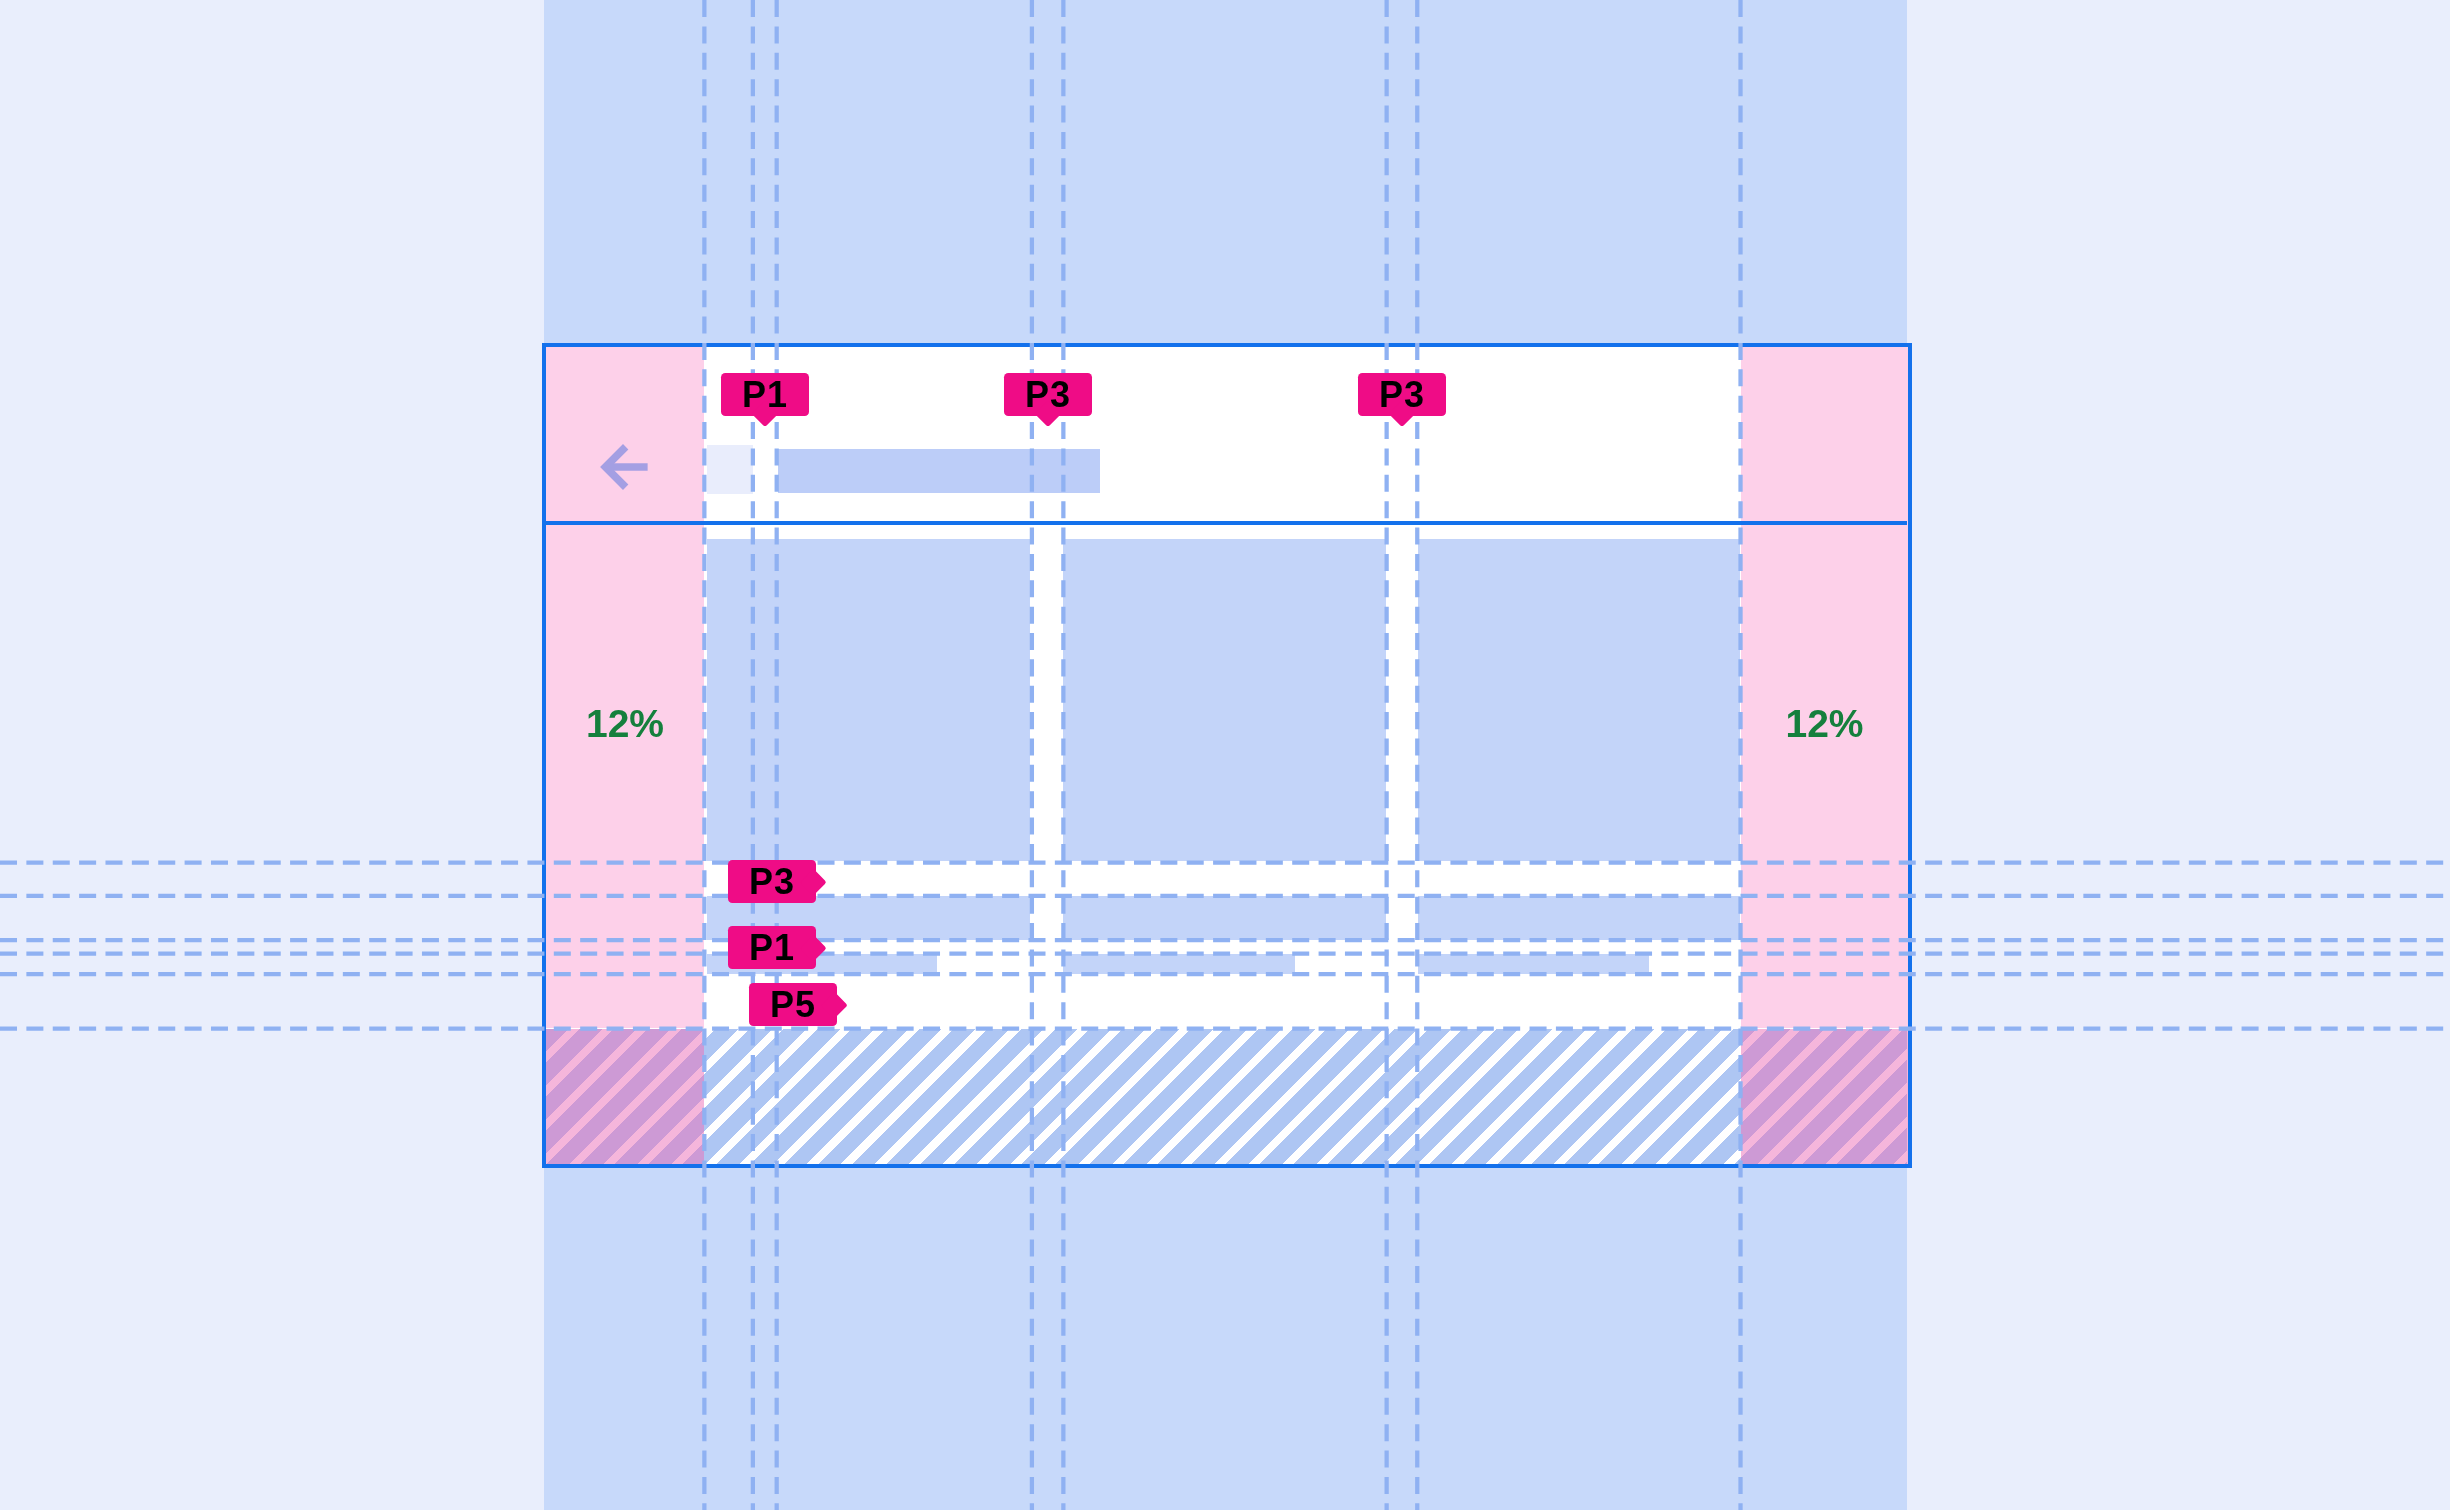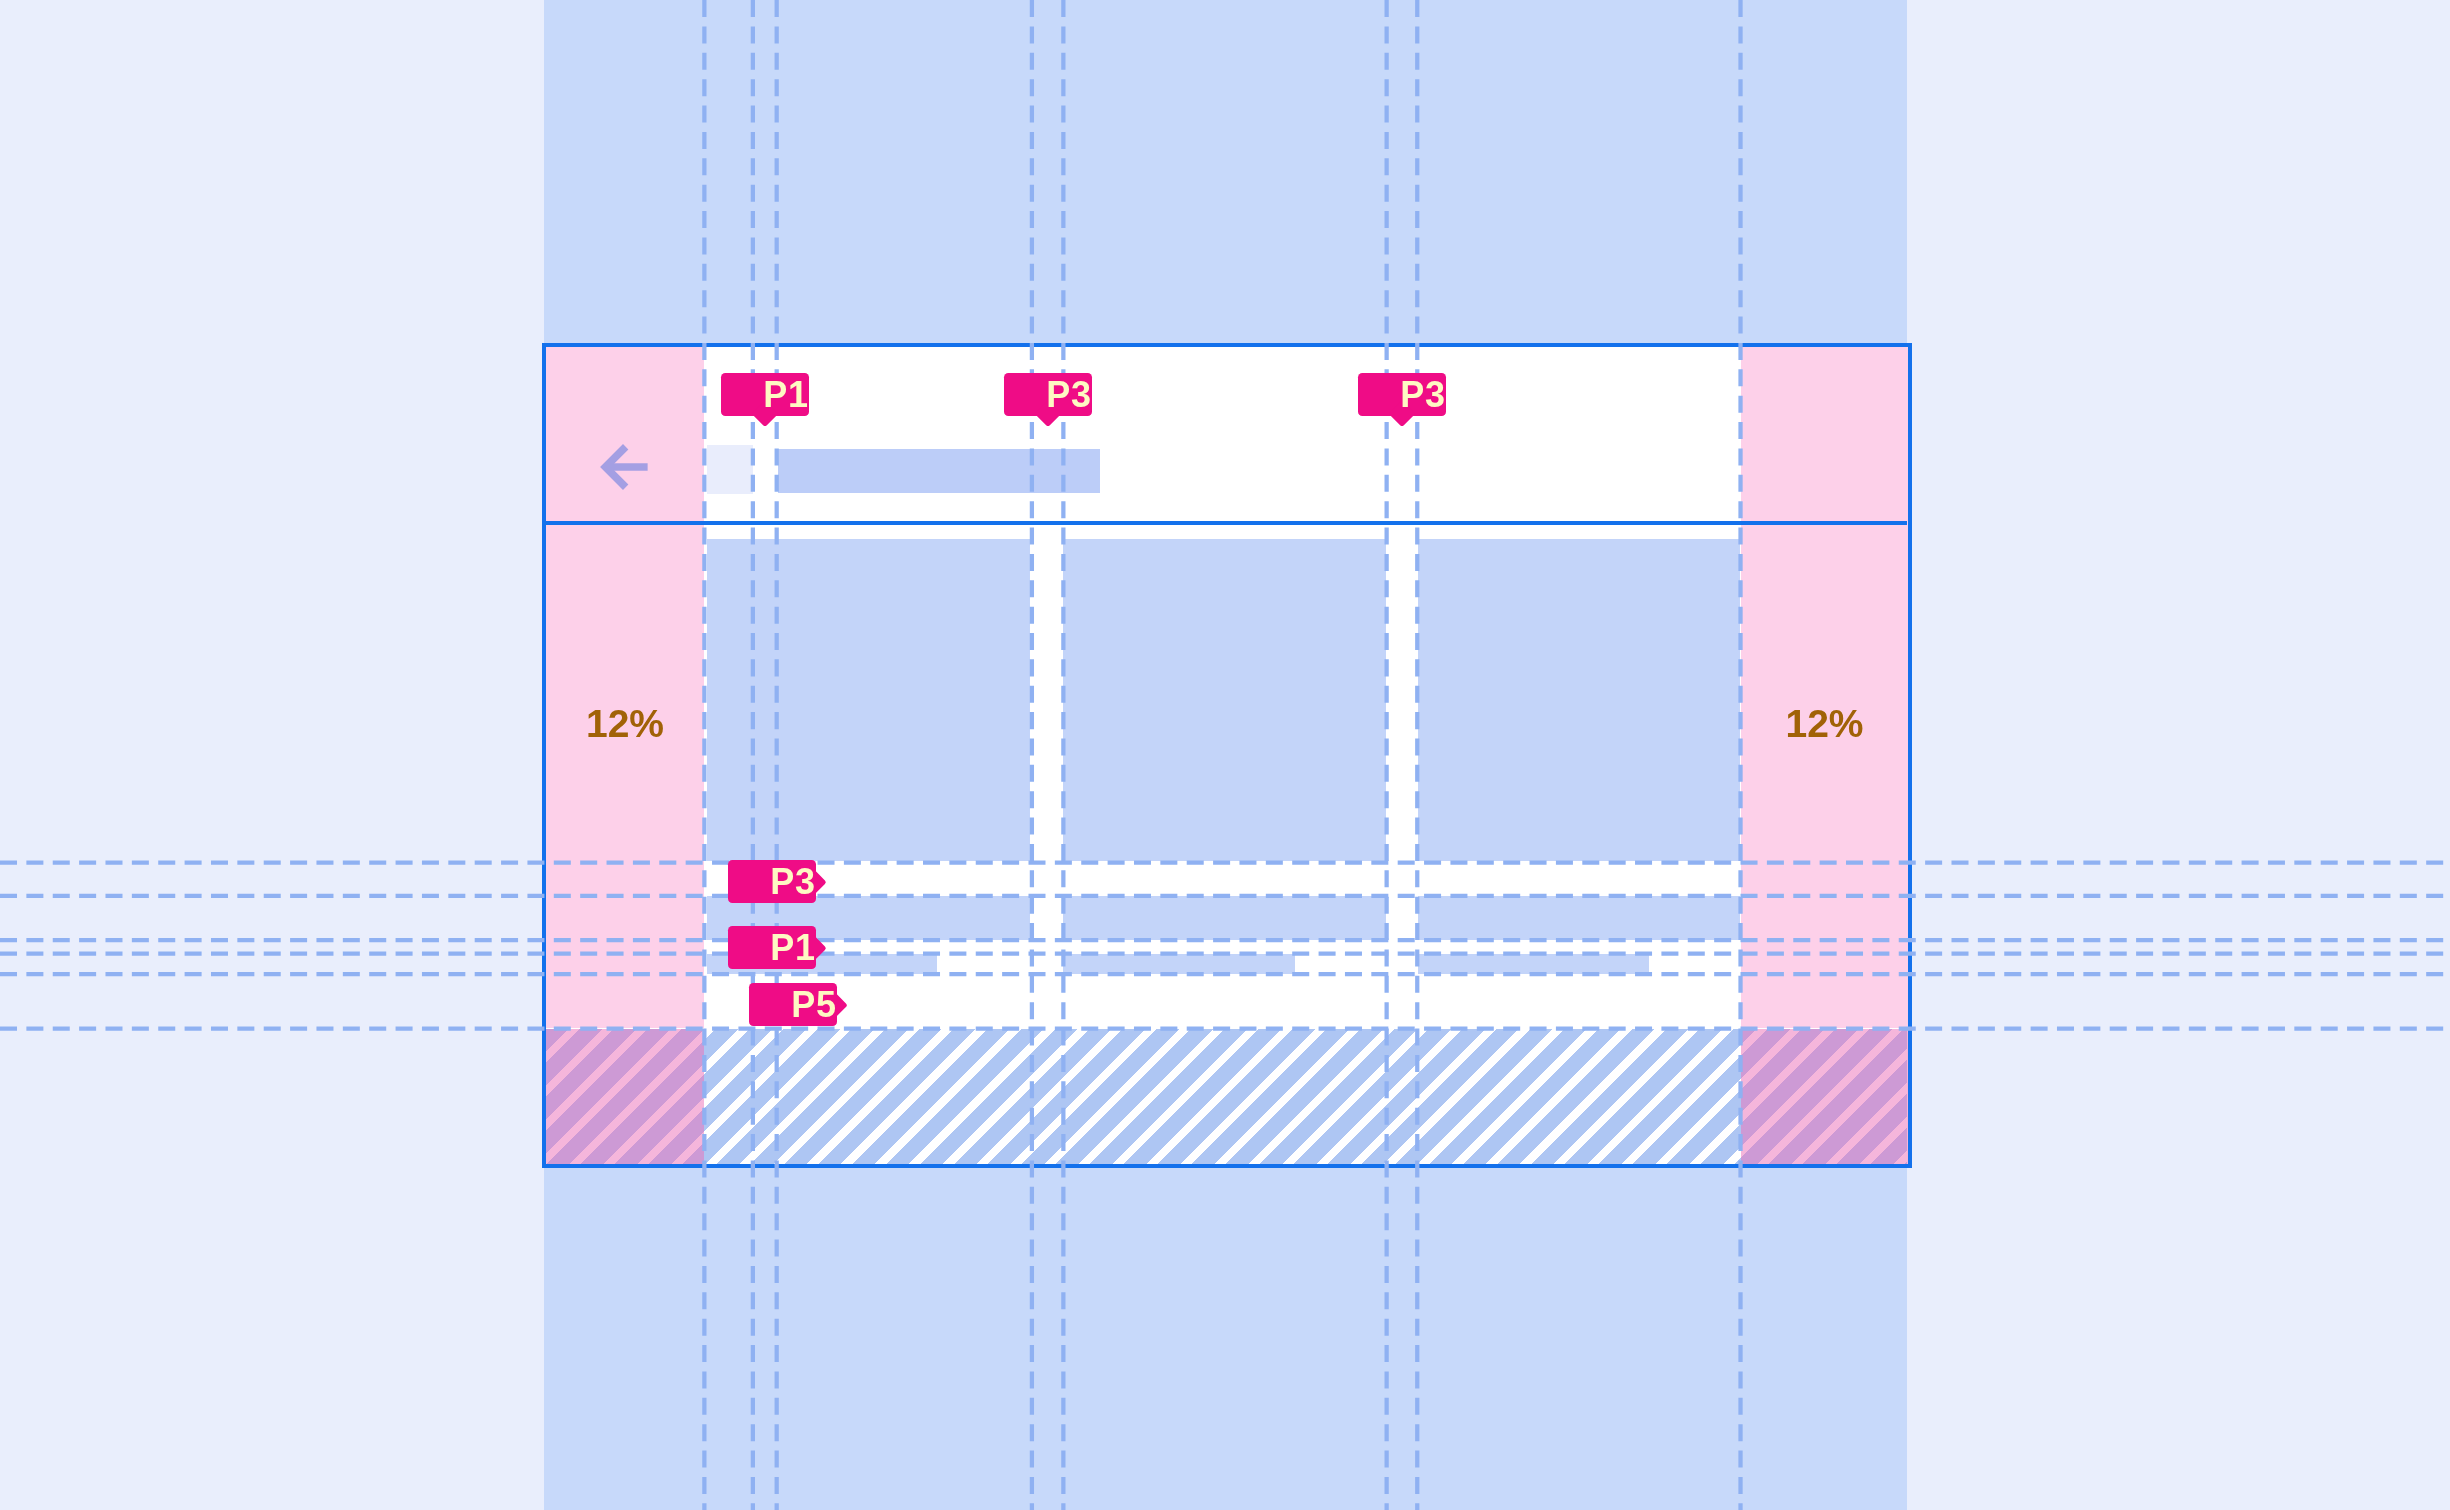--- a/index.html
+++ b/index.html
@@ -10,21 +10,21 @@
   .abs{position:absolute;}
   
   #band{left:544px; top:0; width:1363px; height:1511px; background:#c7d9fa; z-index:1;}
   
   #frame{left:542px; top:343px; width:1370px; height:825px; box-sizing:border-box;
          border:4.3px solid #1371ec; background:#ffffff; z-index:5;}
   
   .margin-pink{background:#fdd0e9; z-index:8;}
   #margin-left{left:546px; top:347px; width:158px; height:681px;}
   #margin-right{left:1741px; top:347px; width:167px; height:681px;}
-  .margin-label{color:#a16207; font-size:39px; font-weight:bold; letter-spacing:0;
+  .margin-label{color:#15803d; font-size:39px; font-weight:bold; letter-spacing:0;
     display:flex; align-items:center; justify-content:center; z-index:22;text-align:right;}
   #margin-label-left{left:546px; top:698px; width:158px; height:51px;}
   #margin-label-right{left:1741px; top:698px; width:167px; height:51px;}
   
   #appbar-divider{left:546px; top:521px; width:1361px; height:4.3px; background:#1371ec; z-index:9;}
   #nav-icon-box{left:707px; top:445px; width:46px; height:49px; background:#e9edfc; z-index:9;}
   #title-bar{left:778px; top:449px; width:322px; height:44px; background:#bccdf8; z-index:9;}
   #back-arrow{left:597px; top:440px; width:54px; height:54px; z-index:10;}
   
   .card{background:#c3d4f9; z-index:9;}
@@ -37,23 +37,23 @@
   #row2-1{left:707px;  width:230px;} #row2-2{left:1063px; width:232px;} #row2-3{left:1418px; width:231px;}
   
   #hatch{left:546px; top:1029px; width:1361px; height:135px; z-index:9;
     background:repeating-linear-gradient(135deg,#aec6f3 0px,#aec6f3 16px,#ffffff 16px,#ffffff 24px);}
   .hatch-tint{top:1029px; height:135px; background:rgba(236,110,184,0.5); z-index:10;}
   #hatch-tint-left{left:546px; width:158px;}
   #hatch-tint-right{left:1741px; width:167px;}
   
   #guides{left:0; top:0; z-index:40; pointer-events:none;}
   
-  .chip{position:absolute; background:#ef0c86; color:#fef9c3; z-index:50;
+  .chip{position:absolute; background:#ef0c86; color:#000000; z-index:50;
     font-size:36px; font-weight:bold; letter-spacing:0.9px;
-    display:flex; align-items:center; justify-content:flex-end; border-radius:4.3px;}
+    display:flex; align-items:center; justify-content:center; border-radius:4.3px;}
   .chip .txt{position:relative; z-index:2;}
   .chip-top{width:88px; height:43px; top:373px;}
   .chip-top::after{content:''; position:absolute; left:50%; bottom:-6.8px; width:18.7px; height:18.7px;
     background:#ef0c86; border-radius:2.6px; transform:translateX(-50%) rotate(45deg); z-index:1;}
   .chip-side{width:88px; height:43px; left:728px;}
   .chip-side::after{content:''; position:absolute; right:-6.8px; top:50%; width:18.7px; height:18.7px;
     background:#ef0c86; border-radius:2.6px; transform:translateY(-50%) rotate(45deg); z-index:1;}
   #chip-p1-top{left:721px;}
   #chip-p3-top-1{left:1004px;}
   #chip-p3-top-2{left:1358px;}

